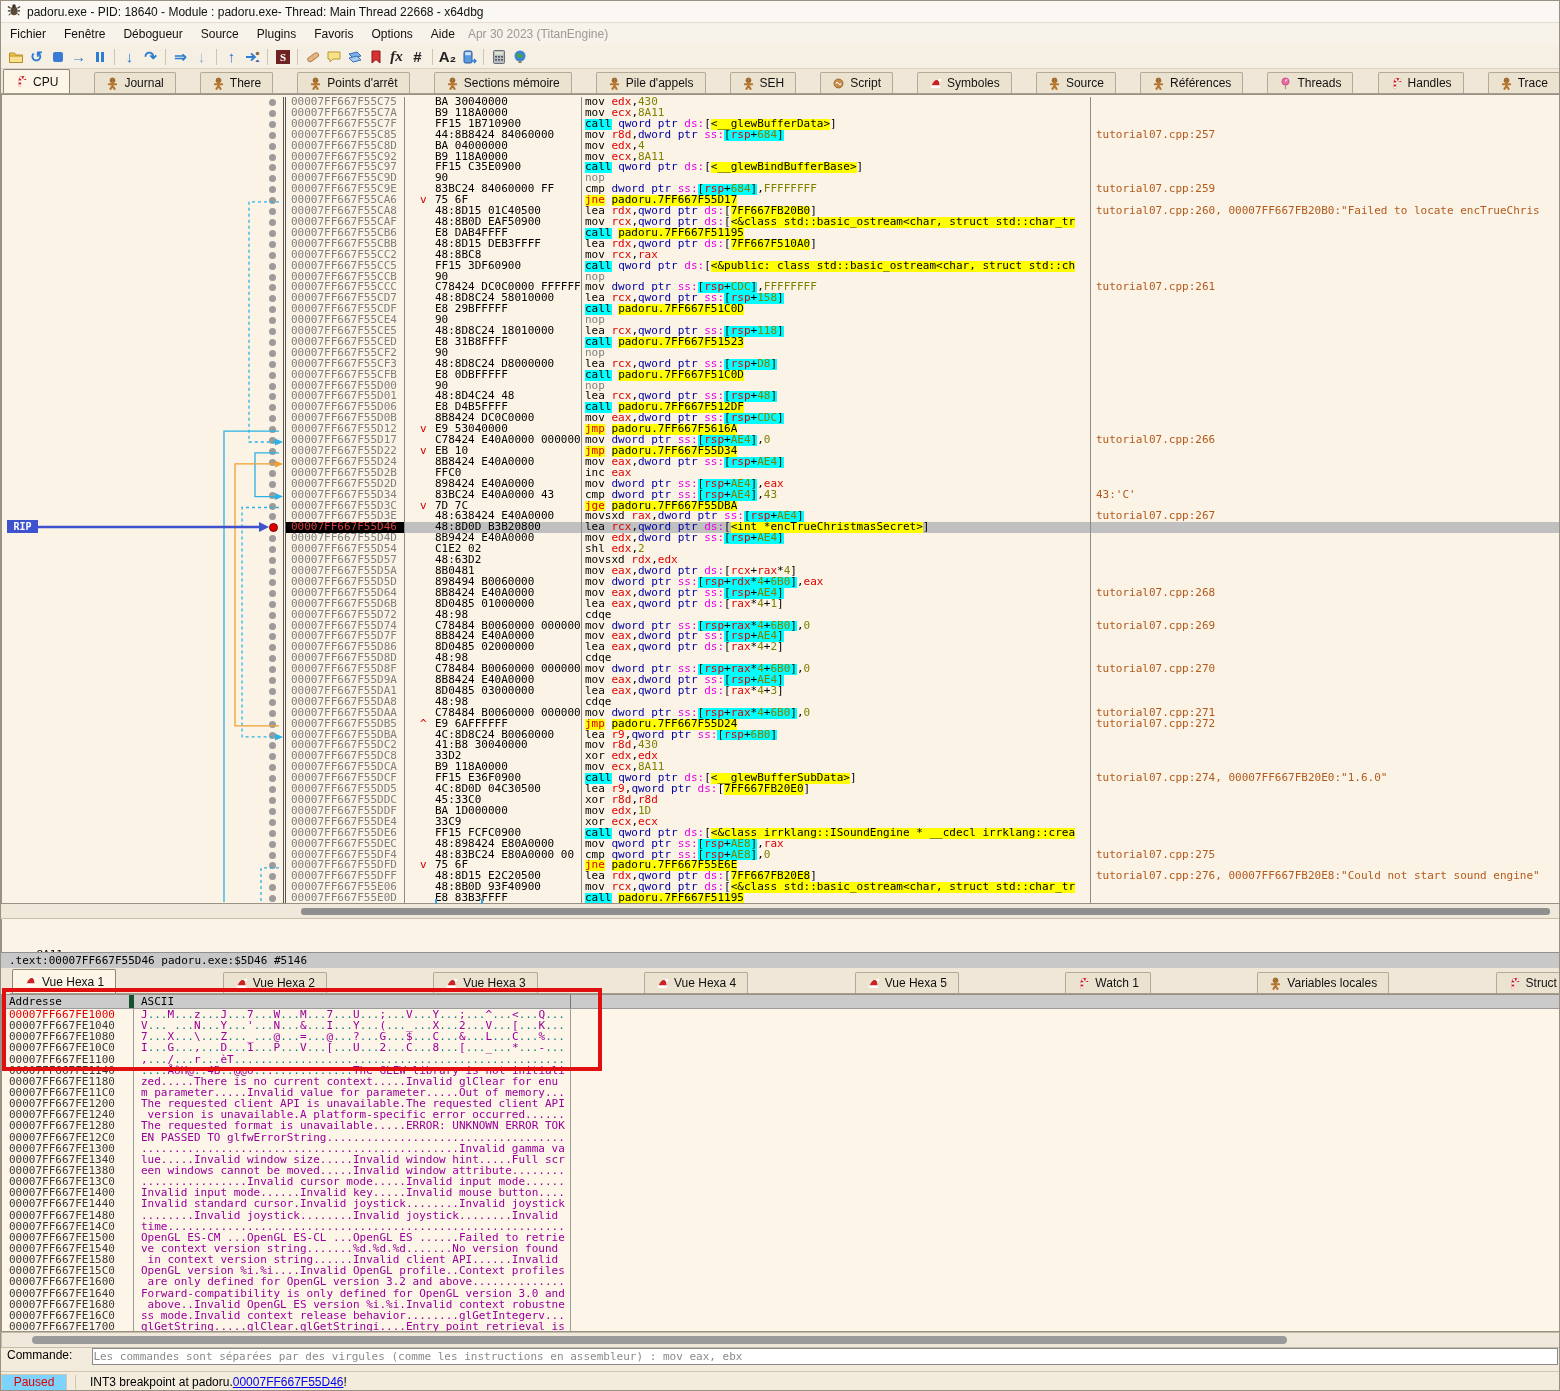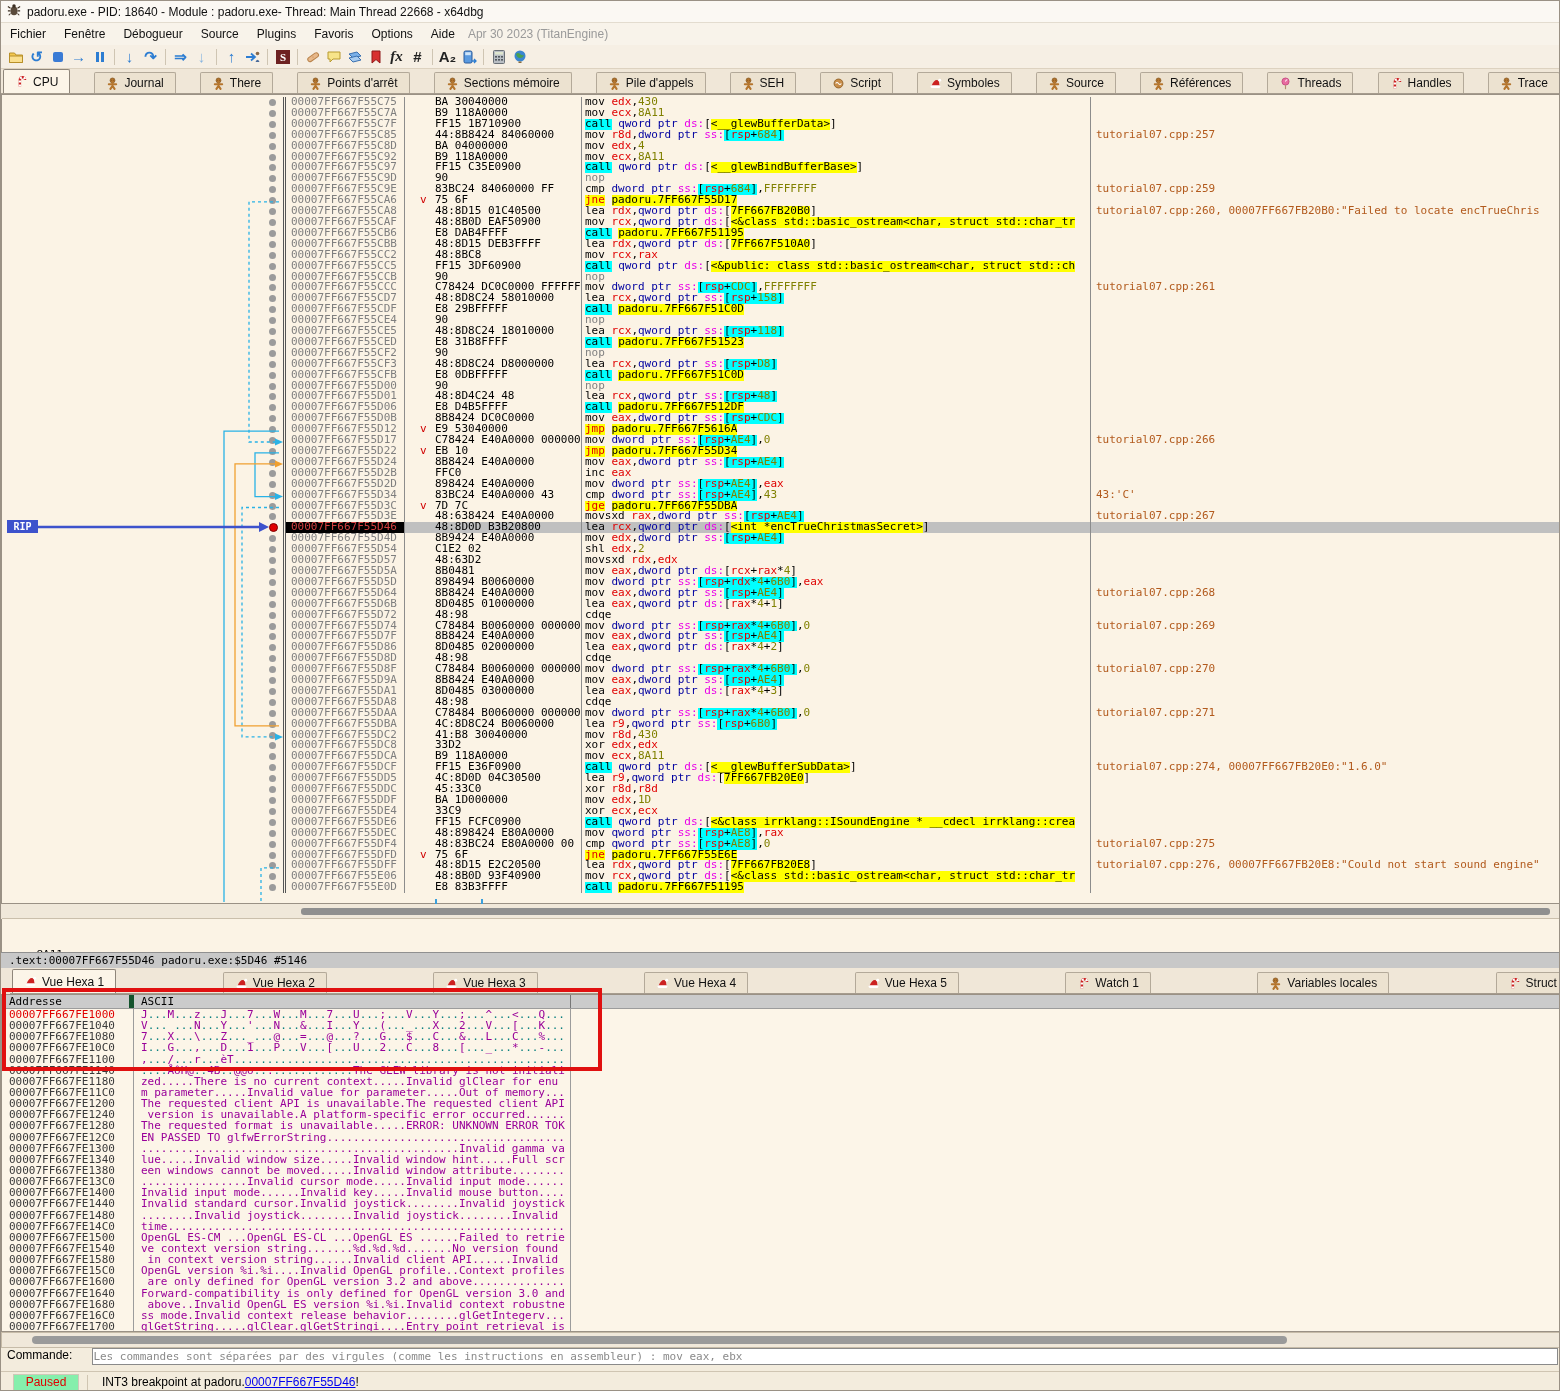--- a/index.html
+++ b/index.html
@@ -102,21 +102,21 @@
 
   
   .cmdbar { left:0; top:1347px; width:1560px; height:23px; background:#f3ecdd;
             display:flex; align-items:flex-start; gap:20px; padding-left:6px; font-size:12px; }
   .cmdbar input { flex:1; margin-right:3px; height:17px; border:1px solid #8a8a8a;
                   background:#fff; font-family:"DejaVu Sans Mono",monospace; font-size:11px;
                   color:#000; }
   .cmdbar input::placeholder { color:#8a8a8a; }
   .statusbar { left:0; top:1370px; width:1560px; height:21px; background:#f3ecdd;
                border-top:1px solid #cfc5b2; display:flex; align-items:center; font-size:12px; }
-  .paused { width:66px; height:17px; margin-left:12px; background:#86efac; color:#e00000;
+  .paused { width:66px; height:17px; margin-left:0; background:#7dd3fc; color:#e00000;
             display:flex; align-items:center; justify-content:center; border:1px solid #cdc9b8; }
   .statmsg { margin-left:14px; color:#000; }
   .statmsg a { color:#0000ee; text-decoration:underline; }
   .ssep { width:1px; height:15px; background:#cfc5b2; margin-left:8px; }
 
   svg.overlay { position:absolute; pointer-events:none; }
 </style>
 </head>
 <body>
 
@@ -447,20 +447,21 @@
       <div class="drow"><div class="c-dot"><span class="bdot"></span></div><div class="c-addr">00007FF667F55D72</div><div class="c-bytes">48:98</div><div class="c-inst">cdqe</div><div class="c-com"></div></div>
       <div class="drow"><div class="c-dot"><span class="bdot"></span></div><div class="c-addr">00007FF667F55D74</div><div class="c-bytes">C78484 B0060000 00000000</div><div class="c-inst">mov <span class="tk-p">dword ptr</span> <span class="tk-s">ss:</span><span class="tk-c">[</span><span class="tk-cr">rsp</span><span class="tk-c">+</span><span class="tk-cr">rax</span><span class="tk-c">*</span><span class="tk-cn">4</span><span class="tk-c">+</span><span class="tk-cn">6B0</span><span class="tk-c">]</span>,<span class="tk-n">0</span></div><div class="c-com">tutorial07.cpp:269</div></div>
       <div class="drow"><div class="c-dot"><span class="bdot"></span></div><div class="c-addr">00007FF667F55D7F</div><div class="c-bytes">8B8424 E40A0000</div><div class="c-inst">mov <span class="tk-r">eax</span>,<span class="tk-p">dword ptr</span> <span class="tk-s">ss:</span><span class="tk-c">[</span><span class="tk-cr">rsp</span><span class="tk-c">+</span><span class="tk-cn">AE4</span><span class="tk-c">]</span></div><div class="c-com"></div></div>
       <div class="drow"><div class="c-dot"><span class="bdot"></span></div><div class="c-addr">00007FF667F55D86</div><div class="c-bytes">8D0485 02000000</div><div class="c-inst">lea <span class="tk-r">eax</span>,<span class="tk-p">qword ptr</span> <span class="tk-s">ds:</span>[<span class="tk-r">rax</span>*<span class="tk-n">4</span>+<span class="tk-n">2</span>]</div><div class="c-com"></div></div>
       <div class="drow"><div class="c-dot"><span class="bdot"></span></div><div class="c-addr">00007FF667F55D8D</div><div class="c-bytes">48:98</div><div class="c-inst">cdqe</div><div class="c-com"></div></div>
       <div class="drow"><div class="c-dot"><span class="bdot"></span></div><div class="c-addr">00007FF667F55D8F</div><div class="c-bytes">C78484 B0060000 00000000</div><div class="c-inst">mov <span class="tk-p">dword ptr</span> <span class="tk-s">ss:</span><span class="tk-c">[</span><span class="tk-cr">rsp</span><span class="tk-c">+</span><span class="tk-cr">rax</span><span class="tk-c">*</span><span class="tk-cn">4</span><span class="tk-c">+</span><span class="tk-cn">6B0</span><span class="tk-c">]</span>,<span class="tk-n">0</span></div><div class="c-com">tutorial07.cpp:270</div></div>
       <div class="drow"><div class="c-dot"><span class="bdot"></span></div><div class="c-addr">00007FF667F55D9A</div><div class="c-bytes">8B8424 E40A0000</div><div class="c-inst">mov <span class="tk-r">eax</span>,<span class="tk-p">dword ptr</span> <span class="tk-s">ss:</span><span class="tk-c">[</span><span class="tk-cr">rsp</span><span class="tk-c">+</span><span class="tk-cn">AE4</span><span class="tk-c">]</span></div><div class="c-com"></div></div>
       <div class="drow"><div class="c-dot"><span class="bdot"></span></div><div class="c-addr">00007FF667F55DA1</div><div class="c-bytes">8D0485 03000000</div><div class="c-inst">lea <span class="tk-r">eax</span>,<span class="tk-p">qword ptr</span> <span class="tk-s">ds:</span>[<span class="tk-r">rax</span>*<span class="tk-n">4</span>+<span class="tk-n">3</span>]</div><div class="c-com"></div></div>
       <div class="drow"><div class="c-dot"><span class="bdot"></span></div><div class="c-addr">00007FF667F55DA8</div><div class="c-bytes">48:98</div><div class="c-inst">cdqe</div><div class="c-com"></div></div>
       <div class="drow"><div class="c-dot"><span class="bdot"></span></div><div class="c-addr">00007FF667F55DAA</div><div class="c-bytes">C78484 B0060000 00000000</div><div class="c-inst">mov <span class="tk-p">dword ptr</span> <span class="tk-s">ss:</span><span class="tk-c">[</span><span class="tk-cr">rsp</span><span class="tk-c">+</span><span class="tk-cr">rax</span><span class="tk-c">*</span><span class="tk-cn">4</span><span class="tk-c">+</span><span class="tk-cn">6B0</span><span class="tk-c">]</span>,<span class="tk-n">0</span></div><div class="c-com">tutorial07.cpp:271</div></div>
+      <div class="drow"><div class="c-dot"><span class="bdot"></span></div><div class="c-addr">00007FF667F55DB5</div><div class="c-bytes"><span class="jmark">^</span>E9 6AFFFFFF</div><div class="c-inst"><span class="tk-j">jmp</span> <span class="tk-y">padoru.7FF667F55D24</span></div><div class="c-com">tutorial07.cpp:272</div></div>
       <div class="drow"><div class="c-dot"><span class="bdot"></span></div><div class="c-addr">00007FF667F55DBA</div><div class="c-bytes">4C:8D8C24 B0060000</div><div class="c-inst">lea <span class="tk-r">r9</span>,<span class="tk-p">qword ptr</span> <span class="tk-s">ss:</span><span class="tk-c">[</span><span class="tk-cr">rsp</span><span class="tk-c">+</span><span class="tk-cn">6B0</span><span class="tk-c">]</span></div><div class="c-com"></div></div>
       <div class="drow"><div class="c-dot"><span class="bdot"></span></div><div class="c-addr">00007FF667F55DC2</div><div class="c-bytes">41:B8 30040000</div><div class="c-inst">mov <span class="tk-r">r8d</span>,<span class="tk-n">430</span></div><div class="c-com"></div></div>
       <div class="drow"><div class="c-dot"><span class="bdot"></span></div><div class="c-addr">00007FF667F55DC8</div><div class="c-bytes">33D2</div><div class="c-inst">xor <span class="tk-r">edx</span>,<span class="tk-r">edx</span></div><div class="c-com"></div></div>
       <div class="drow"><div class="c-dot"><span class="bdot"></span></div><div class="c-addr">00007FF667F55DCA</div><div class="c-bytes">B9 118A0000</div><div class="c-inst">mov <span class="tk-r">ecx</span>,<span class="tk-n">8A11</span></div><div class="c-com"></div></div>
       <div class="drow"><div class="c-dot"><span class="bdot"></span></div><div class="c-addr">00007FF667F55DCF</div><div class="c-bytes">FF15 E36F0900</div><div class="c-inst"><span class="tk-C">call</span> <span class="tk-p">qword ptr</span> <span class="tk-s">ds:</span>[<span class="tk-y">&lt;__glewBufferSubData&gt;</span>]</div><div class="c-com">tutorial07.cpp:274, 00007FF667FB20E0:"1.6.0"</div></div>
       <div class="drow"><div class="c-dot"><span class="bdot"></span></div><div class="c-addr">00007FF667F55DD5</div><div class="c-bytes">4C:8D0D 04C30500</div><div class="c-inst">lea <span class="tk-r">r9</span>,<span class="tk-p">qword ptr</span> <span class="tk-s">ds:</span>[<span class="tk-y">7FF667FB20E0</span>]</div><div class="c-com"></div></div>
       <div class="drow"><div class="c-dot"><span class="bdot"></span></div><div class="c-addr">00007FF667F55DDC</div><div class="c-bytes">45:33C0</div><div class="c-inst">xor <span class="tk-r">r8d</span>,<span class="tk-r">r8d</span></div><div class="c-com"></div></div>
       <div class="drow"><div class="c-dot"><span class="bdot"></span></div><div class="c-addr">00007FF667F55DDF</div><div class="c-bytes">BA 1D000000</div><div class="c-inst">mov <span class="tk-r">edx</span>,<span class="tk-n">1D</span></div><div class="c-com"></div></div>
       <div class="drow"><div class="c-dot"><span class="bdot"></span></div><div class="c-addr">00007FF667F55DE4</div><div class="c-bytes">33C9</div><div class="c-inst">xor <span class="tk-r">ecx</span>,<span class="tk-r">ecx</span></div><div class="c-com"></div></div>
       <div class="drow"><div class="c-dot"><span class="bdot"></span></div><div class="c-addr">00007FF667F55DE6</div><div class="c-bytes">FF15 FCFC0900</div><div class="c-inst"><span class="tk-C">call</span> <span class="tk-p">qword ptr</span> <span class="tk-s">ds:</span>[<span class="tk-y">&lt;&amp;class irrklang::ISoundEngine * __cdecl irrklang::crea</span></div><div class="c-com"></div></div>

